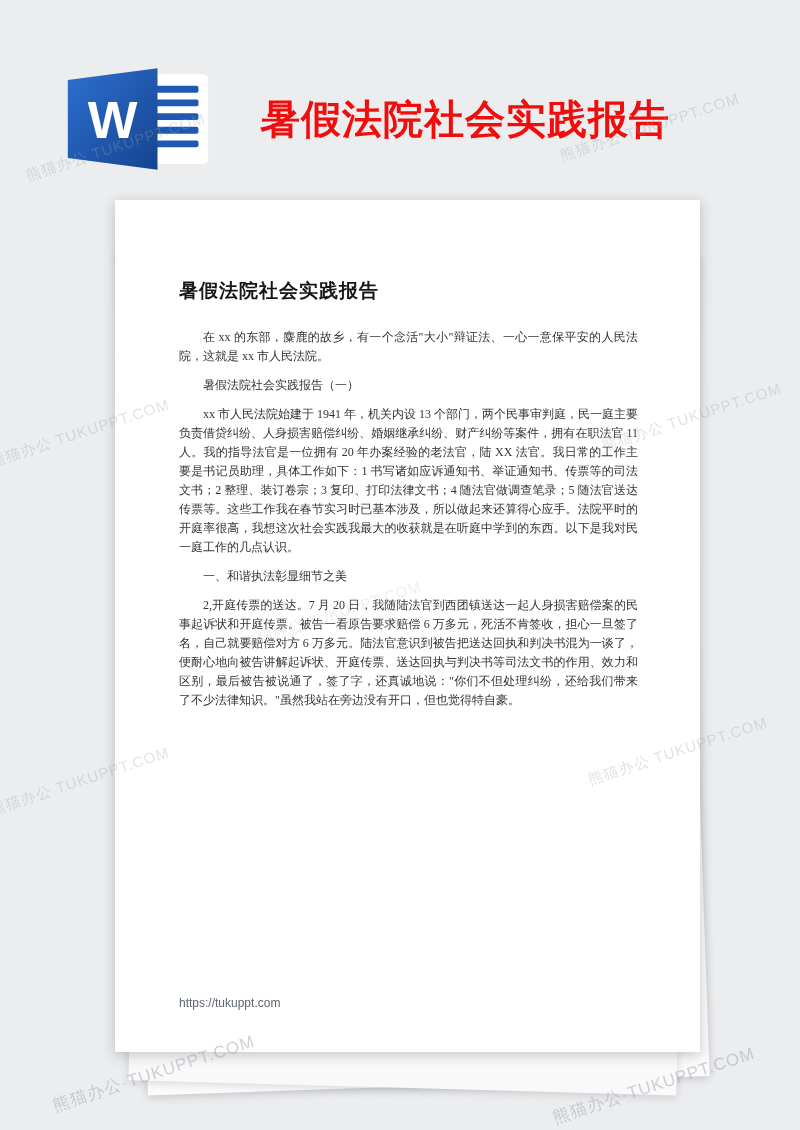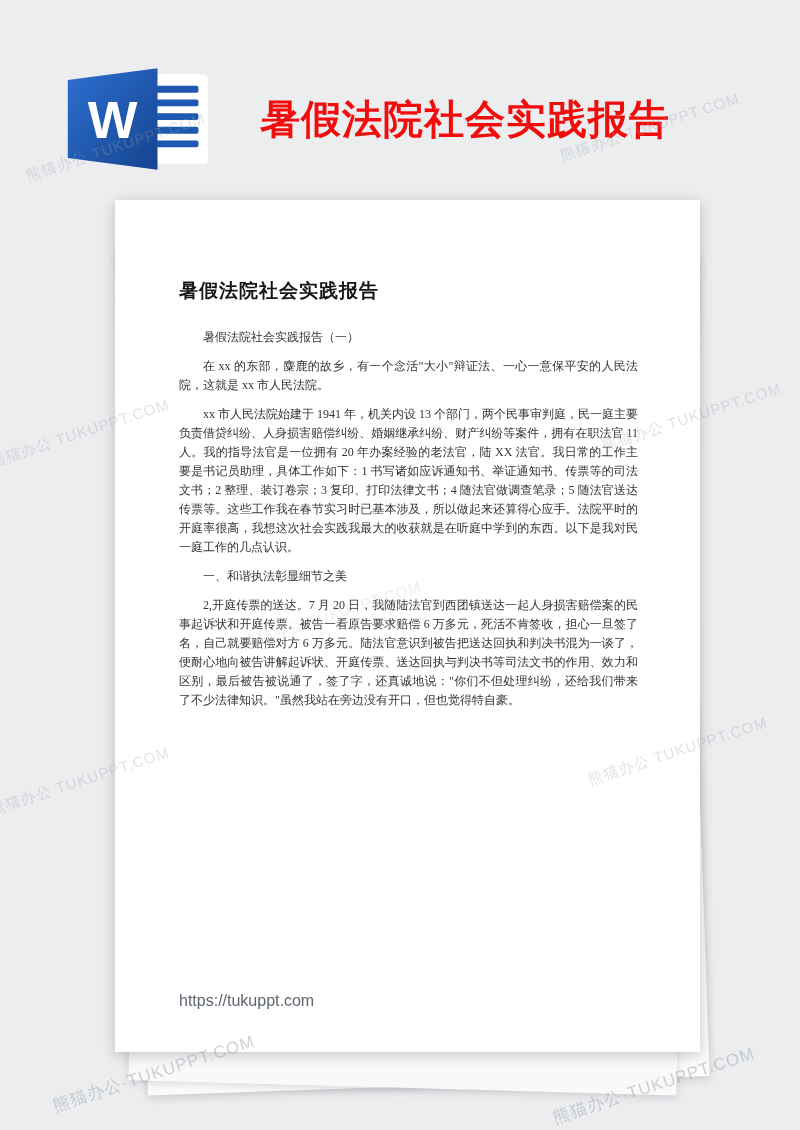--- a/index.html
+++ b/index.html
@@ -43,21 +43,21 @@
   .doc-heading {
     font-size:19px; font-weight:bold; color:#161616;
     letter-spacing:1px; margin-bottom:24px;
   }
   .doc p {
     font-size:12px; line-height:19px; color:#333333;
     text-indent:2em; text-align:justify; margin-bottom:10px;
   }
   .footer-link {
     position:absolute; left:64px; bottom:42px;
-    font-size:16px; color:#5f6670; text-decoration:none;
+    font-size:12px; color:#5f6670; text-decoration:none;
     font-family:"Liberation Sans", sans-serif;
   }
 
   
   .wm {
     position:absolute; z-index:5; pointer-events:none; white-space:nowrap;
     color:#98a1a9; opacity:.30; font-size:15px; letter-spacing:1px;
     transform:rotate(-18deg); font-family:"Liberation Sans", sans-serif;
   }
   .wm-1 { left:22px;  top:138px; }
@@ -98,22 +98,22 @@
   </div>
 
   <h1 class="main-title">暑假法院社会实践报告</h1>
 
   <div class="paper-behind-1"></div>
   <div class="paper-behind-2"></div>
 
   <div class="paper">
     <div class="doc">
       <div class="doc-heading">暑假法院社会实践报告</div>
+      <p>在 xx 的东部，麋鹿的故乡，有一个念活"大小"辩证法、一心一意保平安的人民法院，这就是 xx 市人民法院。</p>
       <p>暑假法院社会实践报告（一）</p>
-      <p>在 xx 的东部，麋鹿的故乡，有一个念活"大小"辩证法、一心一意保平安的人民法院，这就是 xx 市人民法院。</p>
       <p>xx 市人民法院始建于 1941 年，机关内设 13 个部门，两个民事审判庭，民一庭主要负责借贷纠纷、人身损害赔偿纠纷、婚姻继承纠纷、财产纠纷等案件，拥有在职法官 11 人。我的指导法官是一位拥有 20 年办案经验的老法官，陆 XX 法官。我日常的工作主要是书记员助理，具体工作如下：1 书写诸如应诉通知书、举证通知书、传票等的司法文书；2 整理、装订卷宗；3 复印、打印法律文书；4 随法官做调查笔录；5 随法官送达传票等。这些工作我在春节实习时已基本涉及，所以做起来还算得心应手。法院平时的开庭率很高，我想这次社会实践我最大的收获就是在听庭中学到的东西。以下是我对民一庭工作的几点认识。</p>
       <p>一、和谐执法彰显细节之美</p>
       <p>2,开庭传票的送达。7 月 20 日，我随陆法官到西团镇送达一起人身损害赔偿案的民事起诉状和开庭传票。被告一看原告要求赔偿 6 万多元，死活不肯签收，担心一旦签了名，自己就要赔偿对方 6 万多元。陆法官意识到被告把送达回执和判决书混为一谈了，便耐心地向被告讲解起诉状、开庭传票、送达回执与判决书等司法文书的作用、效力和区别，最后被告被说通了，签了字，还真诚地说："你们不但处理纠纷，还给我们带来了不少法律知识。"虽然我站在旁边没有开口，但也觉得特自豪。</p>
     </div>
     <a class="footer-link" href="#">https://tukuppt.com</a>
   </div>
 
   <span class="wm wm-1">熊猫办公 TUKUPPT.COM</span>
   <span class="wm wm-2">熊猫办公 TUKUPPT.COM</span>
   <span class="wm wm-3">熊猫办公 TUKUPPT.COM</span>

